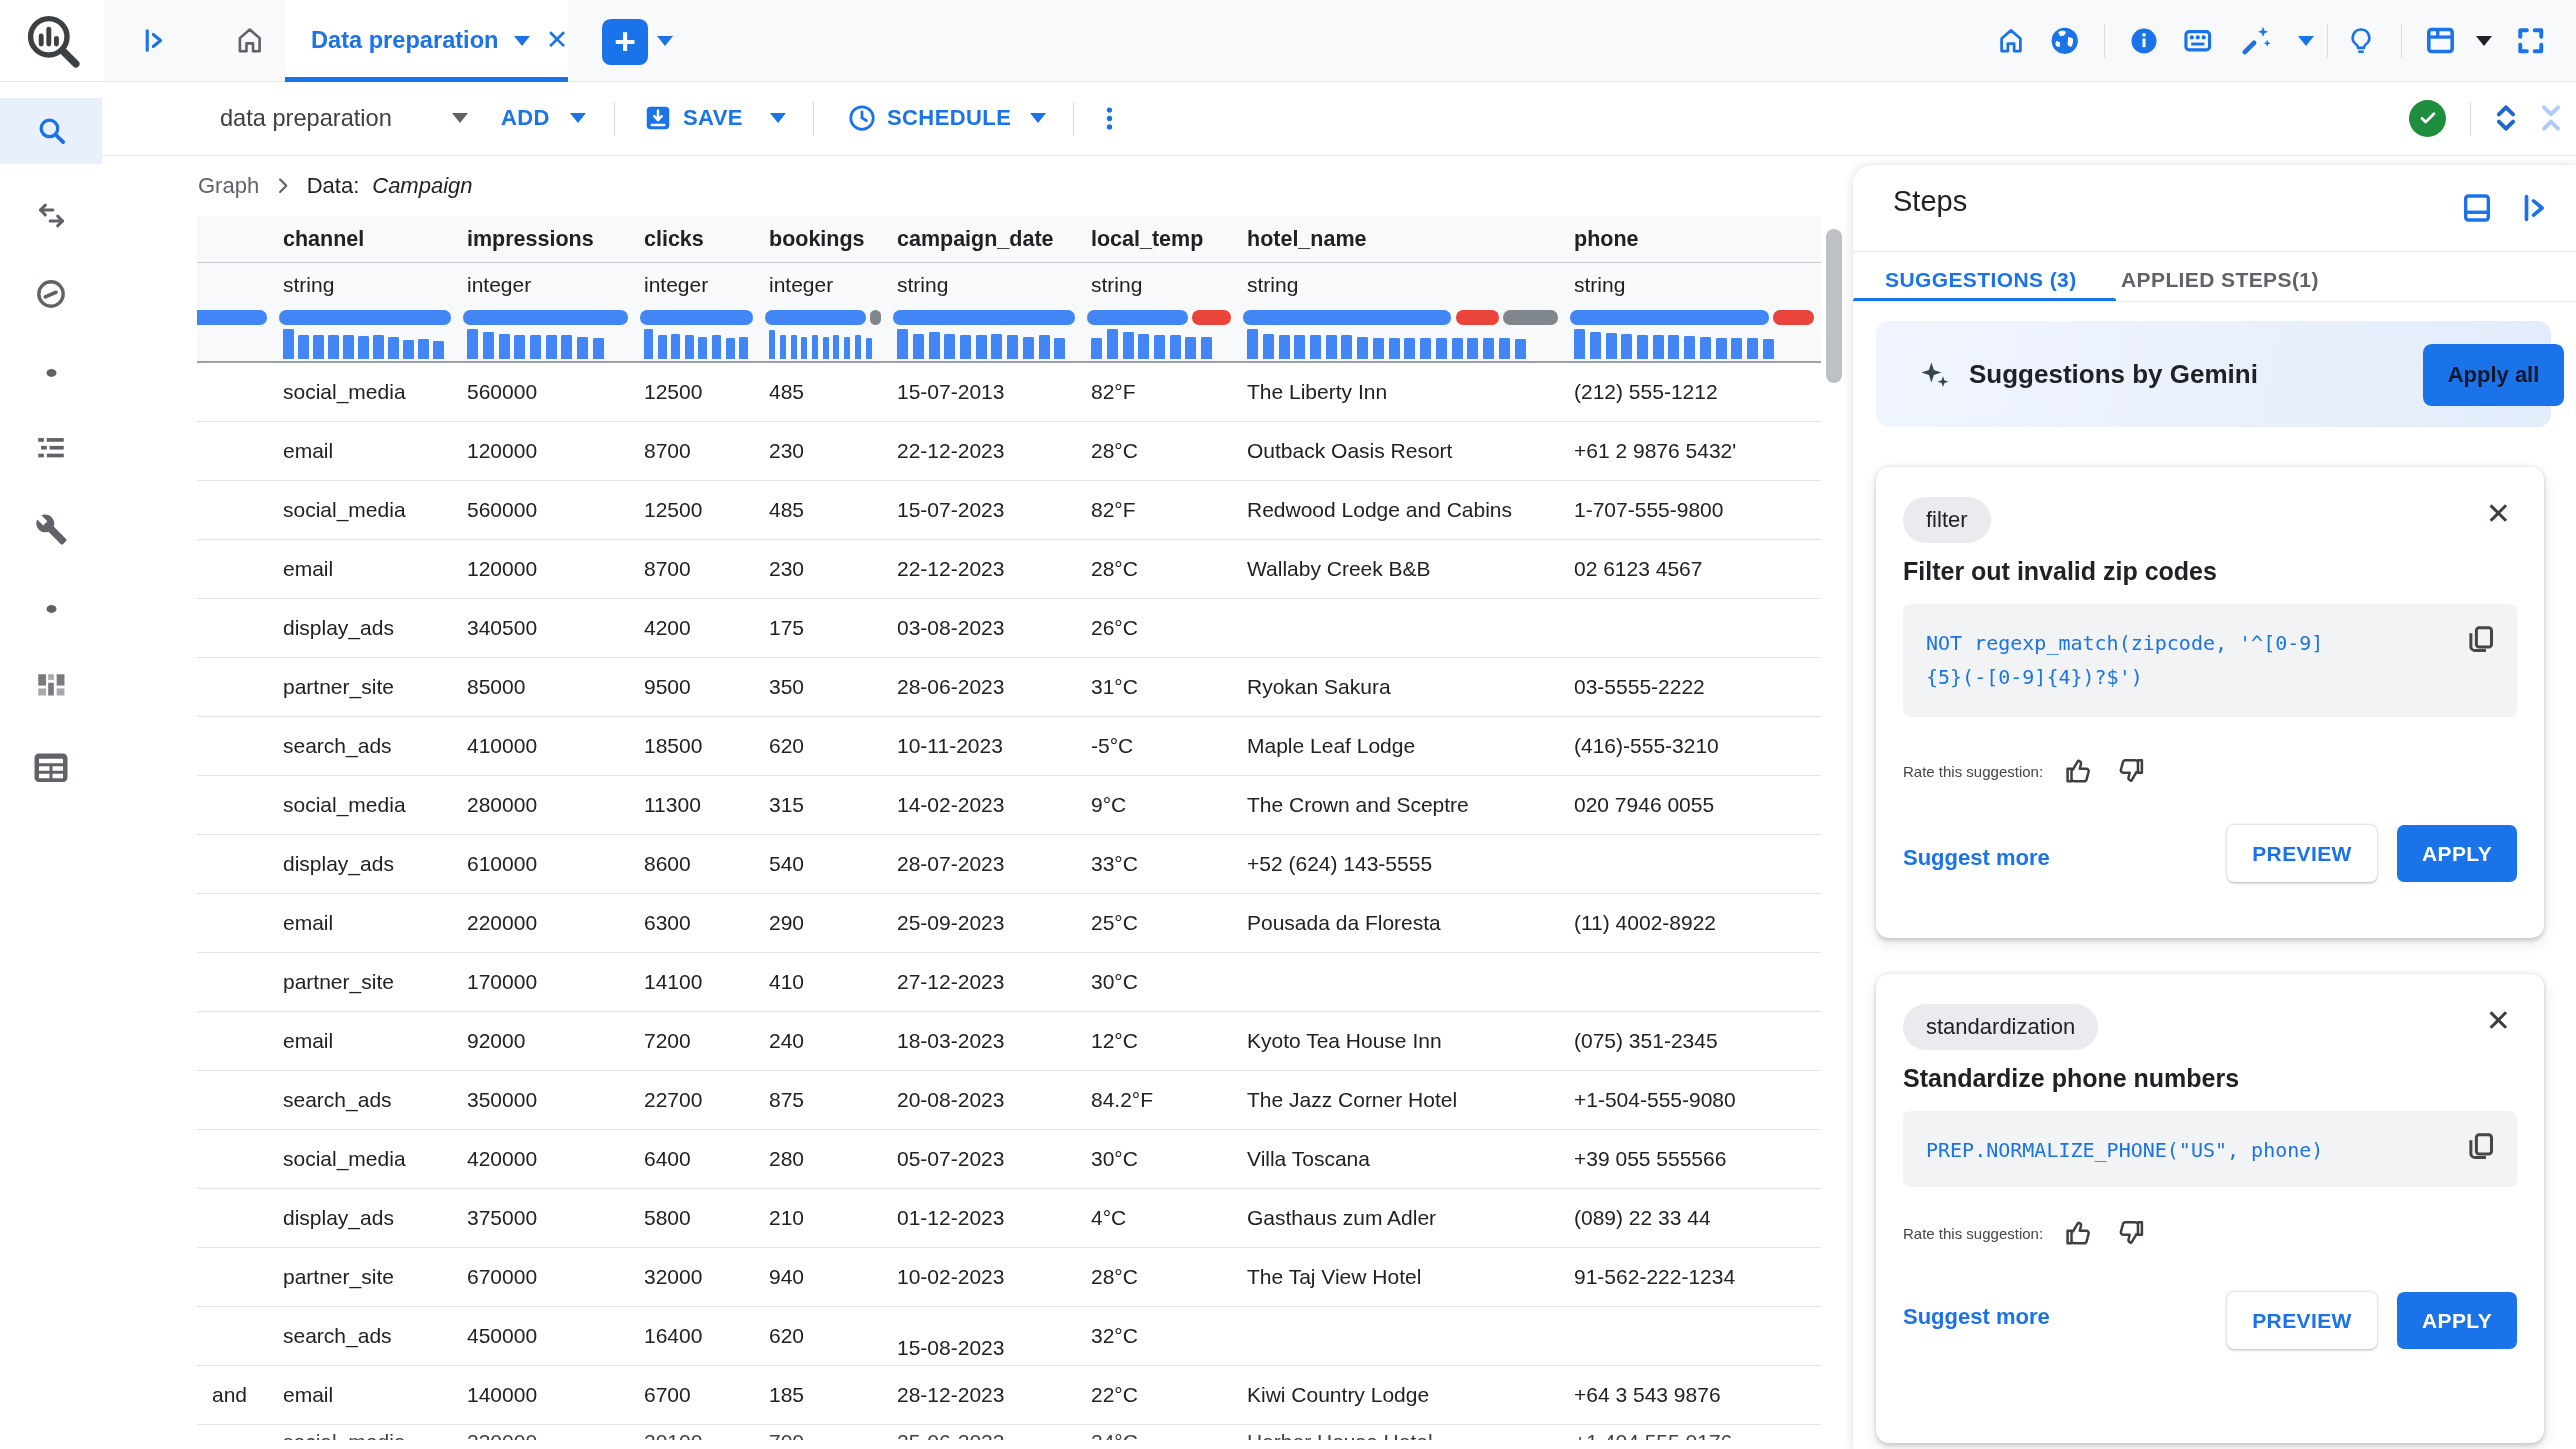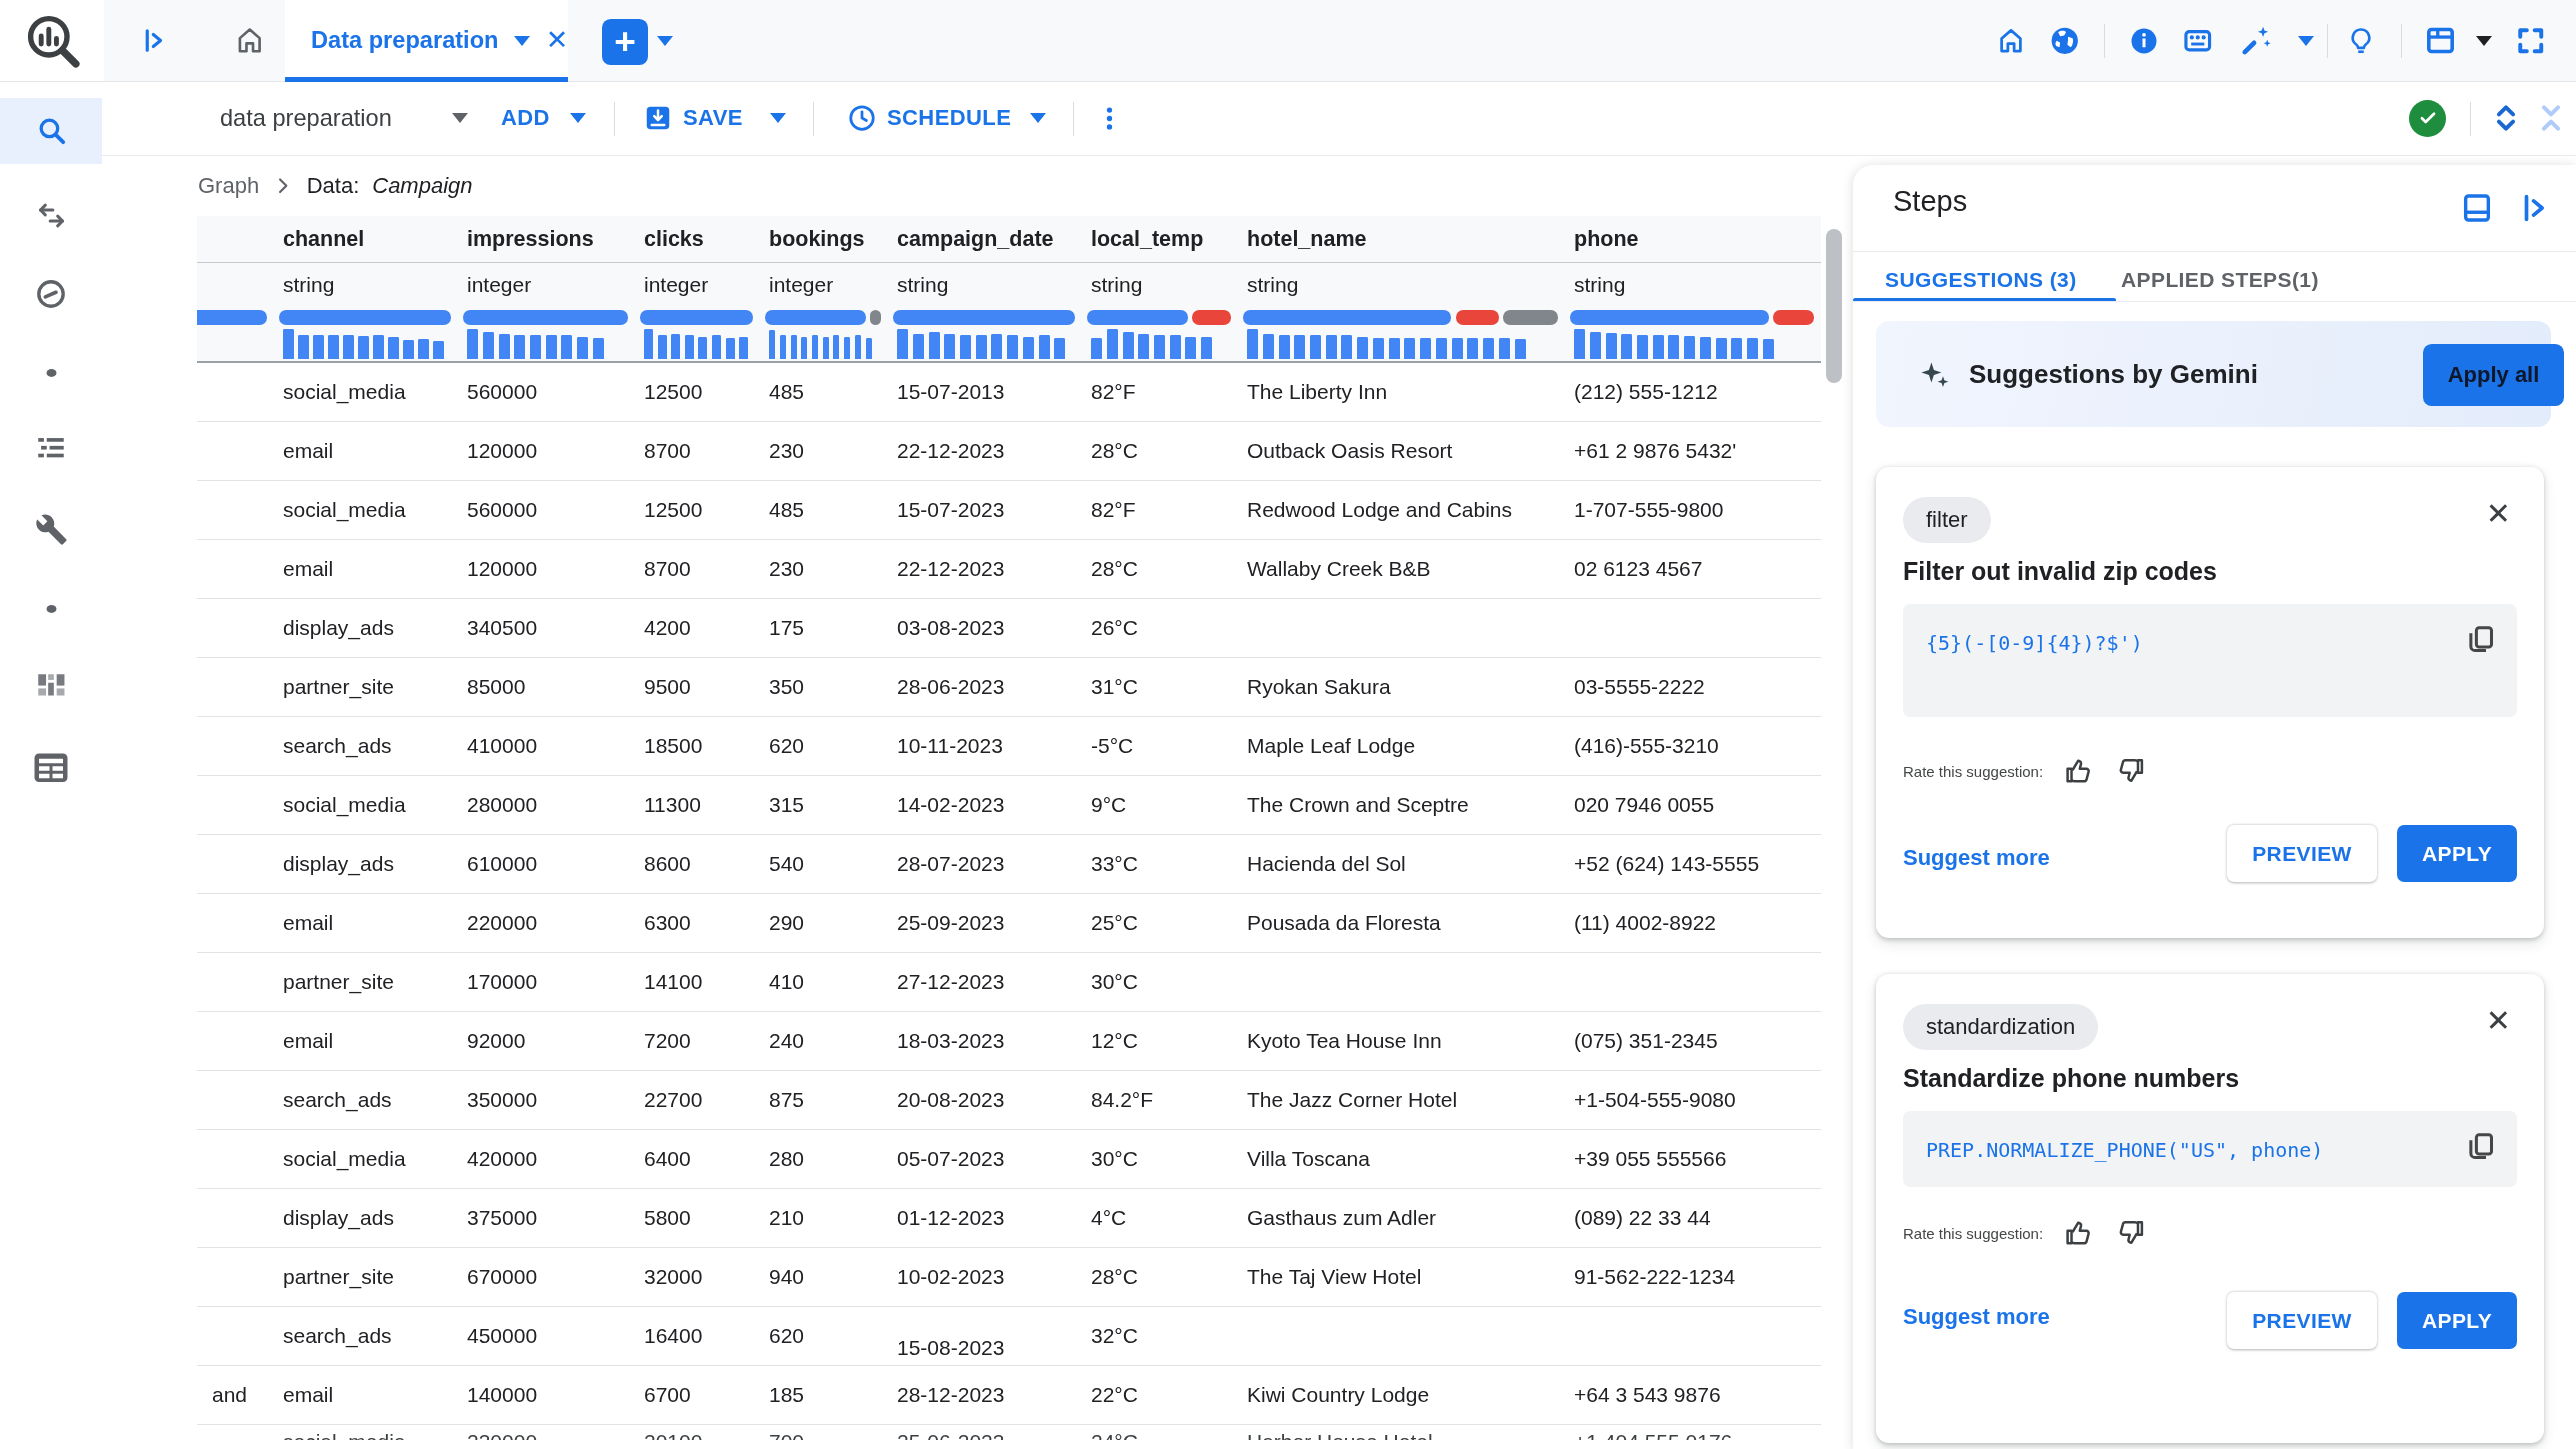--- a/index.html
+++ b/index.html
@@ -604,21 +604,20 @@
         <div class="tcell" style="width: 256px;">020 7946 0055</div>
       </div>
       <div class="trow drow">
         <div class="tcell cell-partial" style="width: 76px;"></div>
         <div class="tcell" style="width: 184px;">display_ads</div>
         <div class="tcell" style="width: 177px;">610000</div>
         <div class="tcell" style="width: 125px;">8600</div>
         <div class="tcell" style="width: 128px;">540</div>
         <div class="tcell" style="width: 194px;">28-07-2023</div>
         <div class="tcell" style="width: 156px;">33°C</div>
-        <div class="tcell" style="width: 327px;">Hacienda del Sol</div>
         <div class="tcell" style="width: 256px;">+52 (624) 143-5555</div>
       </div>
       <div class="trow drow">
         <div class="tcell cell-partial" style="width: 76px;"></div>
         <div class="tcell" style="width: 184px;">email</div>
         <div class="tcell" style="width: 177px;">220000</div>
         <div class="tcell" style="width: 125px;">6300</div>
         <div class="tcell" style="width: 128px;">290</div>
         <div class="tcell" style="width: 194px;">25-09-2023</div>
         <div class="tcell" style="width: 156px;">25°C</div>
@@ -767,20 +766,21 @@
         </div>
     </div>
 
     <div class="card card1">
       <div class="chip">
           <span>filter</span>
         </div>
       <div class="card-close">✕</div>
       <div class="card-title">Filter out invalid zip codes</div>
       <div class="codeblock">
+        <div class="codeline">NOT regexp_match(zipcode, '^[0-9]</div>
         <div class="codeline">{5}(-[0-9]{4})?$')</div>
         <span class="copy-icon">
           <svg width="33" height="33" viewBox="0 0 24 24" fill="none" stroke="currentColor" stroke-width="2.2" stroke-linejoin="round">
               <rect x="9" y="3.5" width="11" height="14" rx="2"></rect>
               <path d="M5 7.5 v9.5 a3 3 0 0 0 3 3 h8"></path>
             </svg>
         </span>
       </div>
       <div class="rate-row">
         <span>Rate this suggestion:</span>

